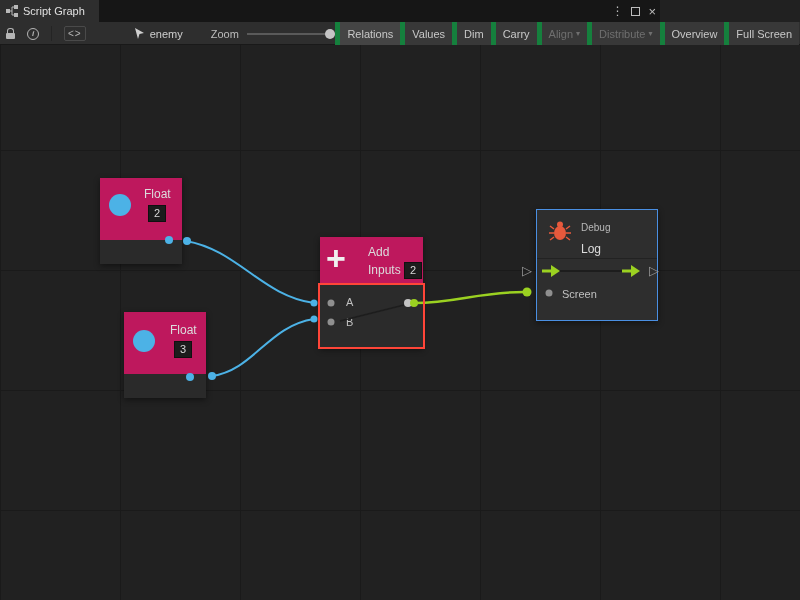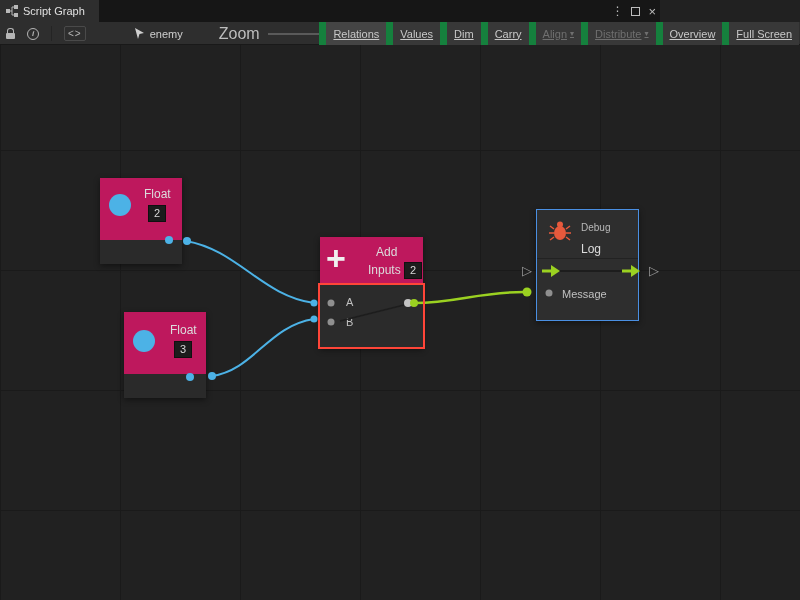--- a/index.html
+++ b/index.html
@@ -24,28 +24,28 @@
   .lockbody { width:9px; height:6px; background:#b5b5b5; border-radius:1px; position:relative; margin-top:4px; }
   .lockbody::before { content:""; position:absolute; left:1px; top:-5px; width:5px; height:5px;
     border:1.5px solid #b5b5b5; border-bottom:none; border-radius:3px 3px 0 0; }
   .infocirc { width:12px; height:12px; border-radius:50%; border:1px solid #b5b5b5; font-size:8px;
     display:flex; align-items:center; justify-content:center; font-style:italic; font-weight:bold; }
   .sep { width:1px; height:15px; background:#242424; margin:0 6px; }
   .codeicon { font-size:10px; letter-spacing:1px; color:#b5b5b5; border:1px solid #4a4a4a; border-radius:2px;
     padding:1px 3px; }
   .entity { display:flex; align-items:flex-start; gap:5px; margin-left:42px; }
   .entity .name { font-size:11px; color:#cfcfcf; }
-  .zoomlbl { font-size:16px; color:#bdbdbd; margin-left:36px; }
+  .zoomlbl { font-size:11px; color:#bdbdbd; margin-left:28px; }
   .slider { position:relative; width:92px; height:23px; margin-left:8px; }
   .slider .track { position:absolute; left:0; top:11px; width:100%; height:2px; background:#5a5a5a; }
   .slider .knob { position:absolute; top:7px; width:10px; height:10px; border-radius:50%; background:#c4c4c4; }
   .zoomval { font-size:16px; color:#bdbdbd; margin-left:8px; }
   .tbbtns { position:absolute; right:1px; top:0; height:23px; display:flex; }
   .tbbtn { height:23px; display:flex; align-items:center; padding:0 7px; font-size:11px; color:#c8c8c8;
-    background:#383838; border-left:7px solid #15803d; white-space:nowrap;text-decoration:underline; }
+    background:#383838; border-left:5px solid #15803d; white-space:nowrap; }
   .tbbtn.active { background:#444444; }
   .tbbtn.disabled { color:#6f6f6f; }
   .dd { font-size:8px; margin-left:3px; }
 
   
   #canvas { position:absolute; left:0; top:45px; width:800px; height:555px; background:#212121;
     background-image:
       linear-gradient(to right, #1a1a1a 1px, transparent 1px),
       linear-gradient(to bottom, #1a1a1a 1px, transparent 1px);
     background-size:120px 120px, 120px 120px;
@@ -149,49 +149,49 @@
 
 <div class="node" id="node-float2" style="left:124px; top:312px; width:82px; height:86px;">
   <span class="bigport" style="left:9px; top:18px;"></span>
   <span class="title" style="left:46px; top:11px;">Float</span>
   <span class="valbox" style="left:50px; top:29px;">3</span>
   <span class="footer"></span>
 </div>
 
 <div class="node" id="node-add" style="left:320px; top:237px; width:103px; height:111px;">
   <span class="plus">+</span>
-  <span class="title" style="left:56px; top:8px;">Add</span>
+  <span class="title" style="left:48px; top:8px;">Add</span>
   <span class="title" style="left:48px; top:26px;">Inputs</span>
   <span class="valbox" style="left:84px; top:25px;">2</span>
   <span class="body"></span>
   <span class="portlbl" style="left:26px; top:59px;">A</span>
   <span class="portlbl" style="left:26px; top:79px;">B</span>
 </div>
 
 <div id="redbox"></div>
 
-<div class="node" id="node-debug" style="left:536px; top:209px; width:103px; height:112px;">
+<div class="node" id="node-debug" style="left:536px; top:209px; width:122px; height:112px;">
   <svg width="22" height="22" viewBox="0 0 22 22" style="position:absolute; left:12px; top:10px;">
     <ellipse cx="11" cy="13" rx="6" ry="7" fill="#e8593c"></ellipse>
     <circle cx="11" cy="4.5" r="3" fill="#e8593c"></circle>
     <path d="M5 9 L1 6 M5 13 L0 13 M5 17 L1 20 M17 9 L21 6 M17 13 L22 13 M17 17 L21 20" stroke="#e8593c" stroke-width="1.5" fill="none"></path>
   </svg>
   <span class="subtitle" style="left:44px; top:12px;">Debug</span>
   <span class="title" style="left:44px; top:32px;">Log</span>
   <span class="hdr-divider"></span>
   <span class="flowline" style="left:22px; top:60px; width:64px;"></span>
   <svg width="18" height="12" viewBox="0 0 18 12" style="position:absolute; left:5px; top:55px;">
     <path d="M0 6 H10" stroke="#9bd121" stroke-width="3"></path>
       <polygon points="9,0 18,6 9,12" fill="#9bd121"></polygon>
   </svg>
   <svg width="18" height="12" viewBox="0 0 18 12" style="position:absolute; left:85px; top:55px;">
     <path d="M0 6 H10" stroke="#9bd121" stroke-width="3"></path>
       <polygon points="9,0 18,6 9,12" fill="#9bd121"></polygon>
   </svg>
-  <span class="portlbl" style="left:25px; top:78px;">Message</span>
+  <span class="portlbl" style="left:25px; top:78px;">Screen</span>
 </div>
 
 <span class="flowtri" style="left:522px; top:263px;">▷</span>
 <span class="flowtri" style="left:649px; top:263px;">▷</span>
 
 <svg class="wires" width="800" height="600">
 
   <path d="M 186 241 C 238 250 262 296 314 303" fill="none" stroke-width="2" stroke="#4cb2e6"></path>
   <path d="M 212 376 C 254 370 268 326 314 319" fill="none" stroke-width="2" stroke="#4cb2e6"></path>
 

